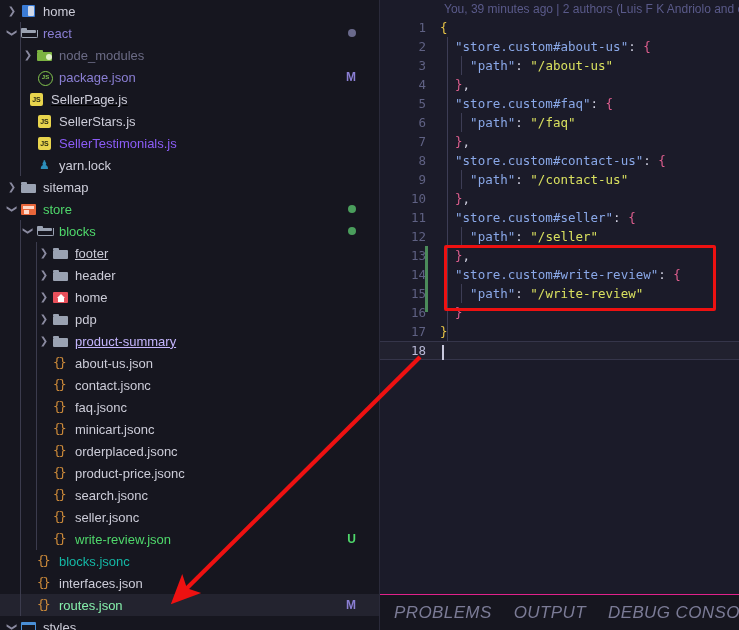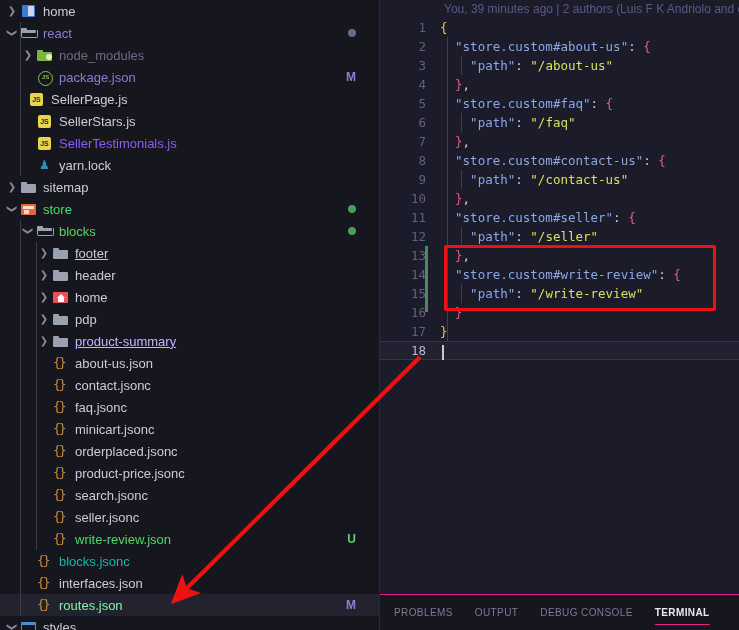--- a/index.html
+++ b/index.html
@@ -355,27 +355,28 @@
   }
   .panel-tabs {
     display: flex;
     align-items: center;
     height: 36px;
     padding-left: 14px;
     gap: 22px;
   }
   .ptab {
     position: relative;
-    font-size: 10px;
+    font-size: 17px;
     letter-spacing: 0.4px;
     color: #7b7b96;
     cursor: pointer;
     height: 36px;
     line-height: 36px;
     white-space: nowrap;
+    font-style: italic;
   }
   .ptab.active {
     color: #e9e9f4;
     font-weight: bold;
   }
   .ptab.active:after {
     content: "";
     position: absolute;
     left: 0; right: 0; bottom: 6px;
     height: 1.5px;

